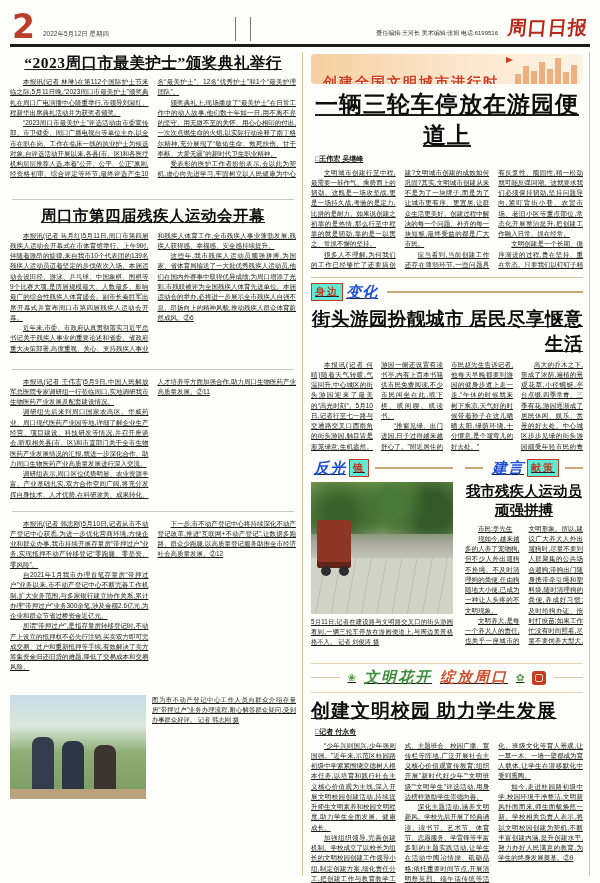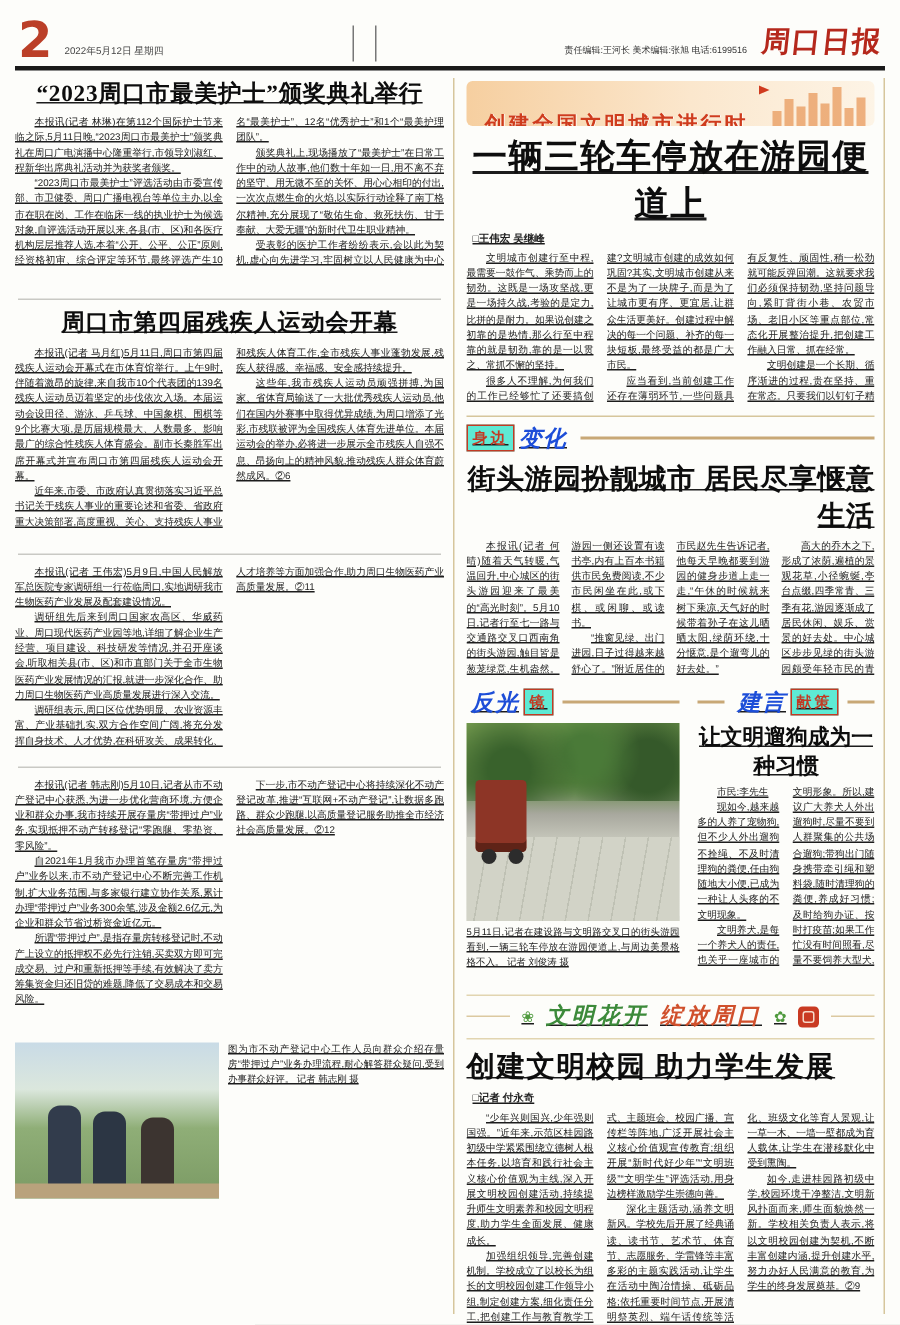--- a/index.html
+++ b/index.html
@@ -237,21 +237,21 @@
           <div class="lcap">5月11日,记者在建设路与文明路交叉口的街头游园看到,一辆三轮车停放在游园便道上,与周边美景格格不入。 记者 刘俊涛 摄</div>
         </div>
 
         <div class="advice">
           <div class="badgerow">
             <span class="b-line l"></span>
             <span class="b-script">建言</span>
             <span class="b-box">献策</span>
             <span class="b-line"></span>
           </div>
-          <h3 class="hl advice-hl">让文明遛狗成为一种习惯</h3>
+          <h3 class="hl advice-hl">我市残疾人运动员顽强拼搏</h3>
           <div class="body cols2">
               <p class="para">市民:李先生</p>
               <p class="para">现如今,越来越多的人养了宠物狗,但不少人外出遛狗不拴绳、不及时清理狗的粪便,任由狗随地大小便,已成为一种让人头疼的不文明现象。</p>
               <p class="para">文明养犬,是每一个养犬人的责任,也关乎一座城市的文明形象。所以,建议广大养犬人外出遛狗时,尽量不要到人群聚集的公共场合遛狗;带狗出门随身携带牵引绳和塑料袋,随时清理狗的粪便,养成好习惯;及时给狗办证、按时打疫苗;如果工作忙没有时间照看,尽量不要饲养大型犬,确保既不扰民也不伤人。</p>
             </div>
         </div>
       </div>
 
       <div class="divider">
         <span class="div-line"></span>

